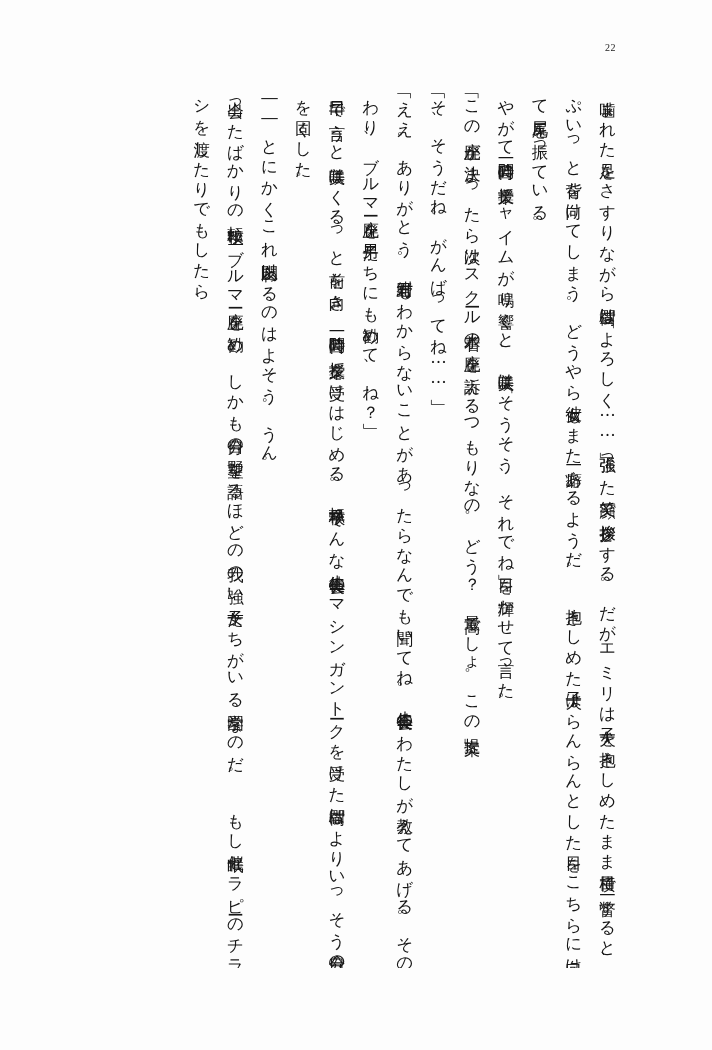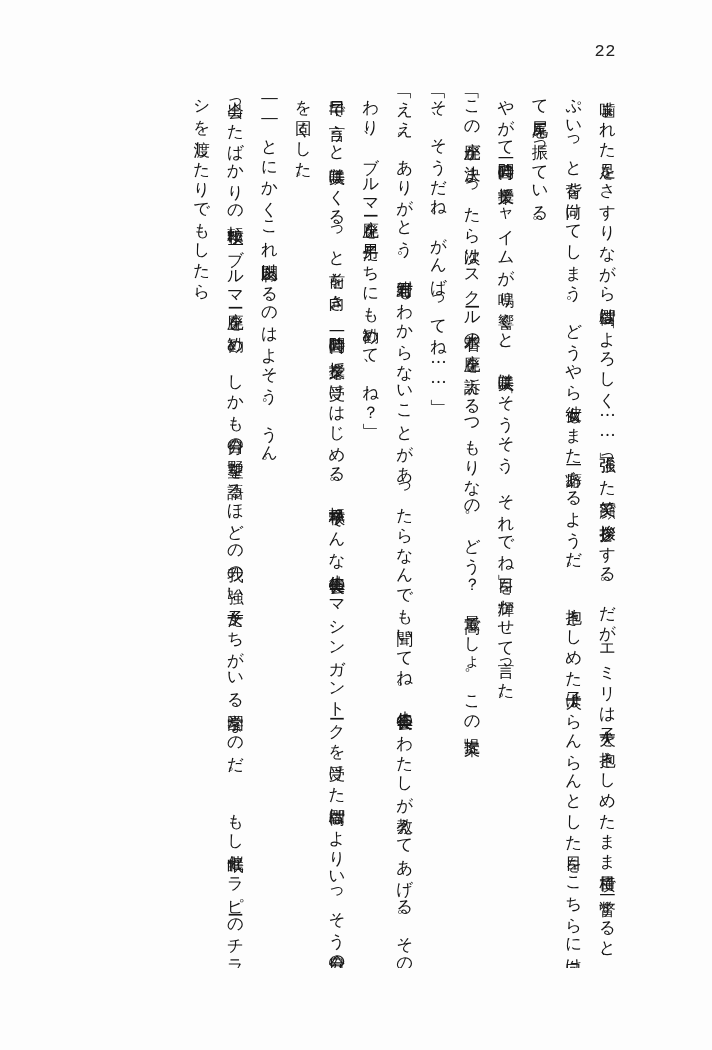--- a/index.html
+++ b/index.html
@@ -18,22 +18,22 @@
     position: relative;
     width: 712px;
     height: 1050px;
     background: #fdfdfd;
     box-sizing: border-box;
   }
   .page-number {
     position: absolute;
     top: 42px;
     right: 96px;
-    font-size: 17px;
-    font-family: Liberation Mono, monospace;
+    font-size: 10px;
+    font-family: Liberation Serif, serif;
     color: #222;
     letter-spacing: 0.5px;
   }
   .text-body {
     position: absolute;
     top: 88px;
     left: 84px;
     right: 88px;
     height: 880px;
     writing-mode: vertical-rl;

